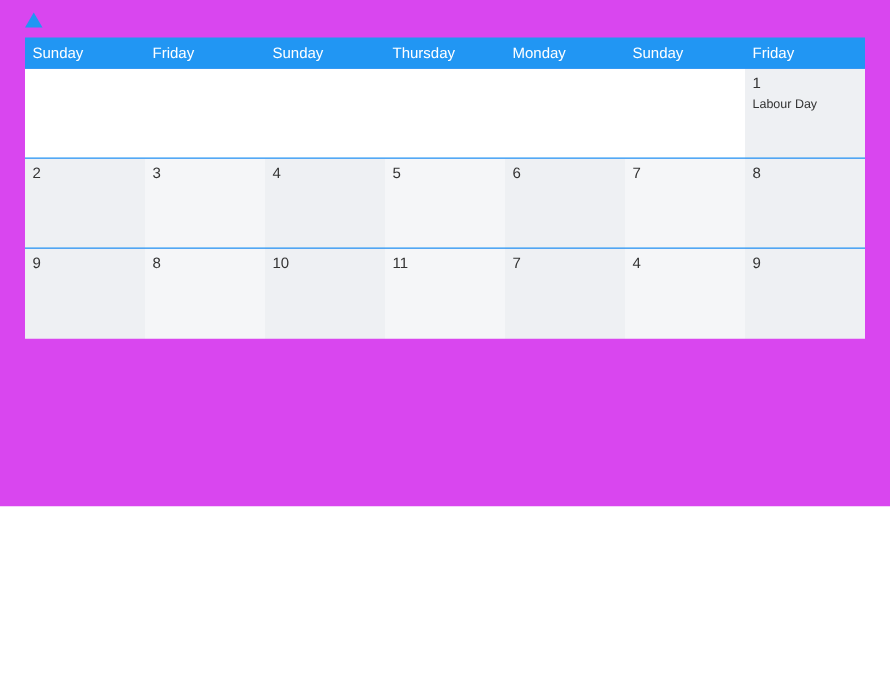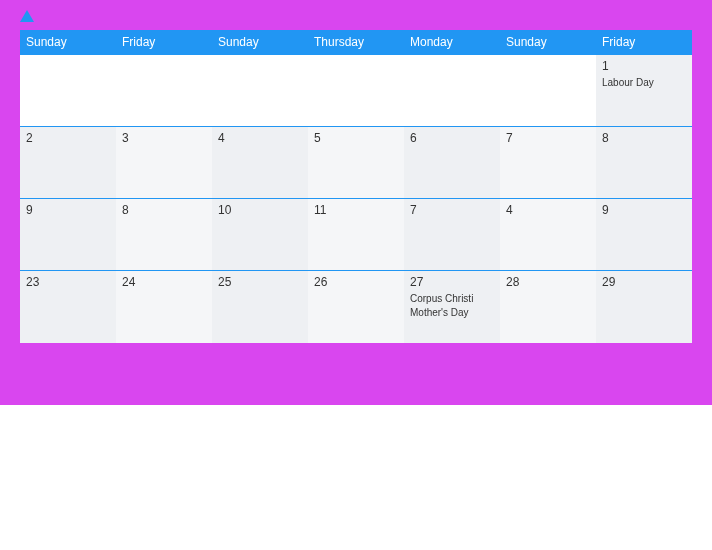--- a/index.html
+++ b/index.html
@@ -193,36 +193,15 @@
           <td>
             <span class="day-num">7</span>
           </td>
           <td>
             <span class="day-num">4</span>
           </td>
           <td>
             <span class="day-num">9</span>
           </td>
         </tr>
-        <tr>
-          <td>
-            <span class="day-num">23</span>
-          </td>
-          <td>
-            <span class="day-num">24</span>
-          </td>
-          <td>
-            <span class="day-num">25</span>
-          </td>
-          <td>
-            <span class="day-num">26</span>
-          </td>
-          <td><span class="day-num">27</span><span class="event">Corpus Christi</span><br><span class="event">Mother's Day</span><br></td>
-          <td>
-            <span class="day-num">28</span>
-          </td>
-          <td>
-            <span class="day-num">29</span>
-          </td>
-        </tr>
       </tbody>
   </table>
 </div>
 
 </body></html>

